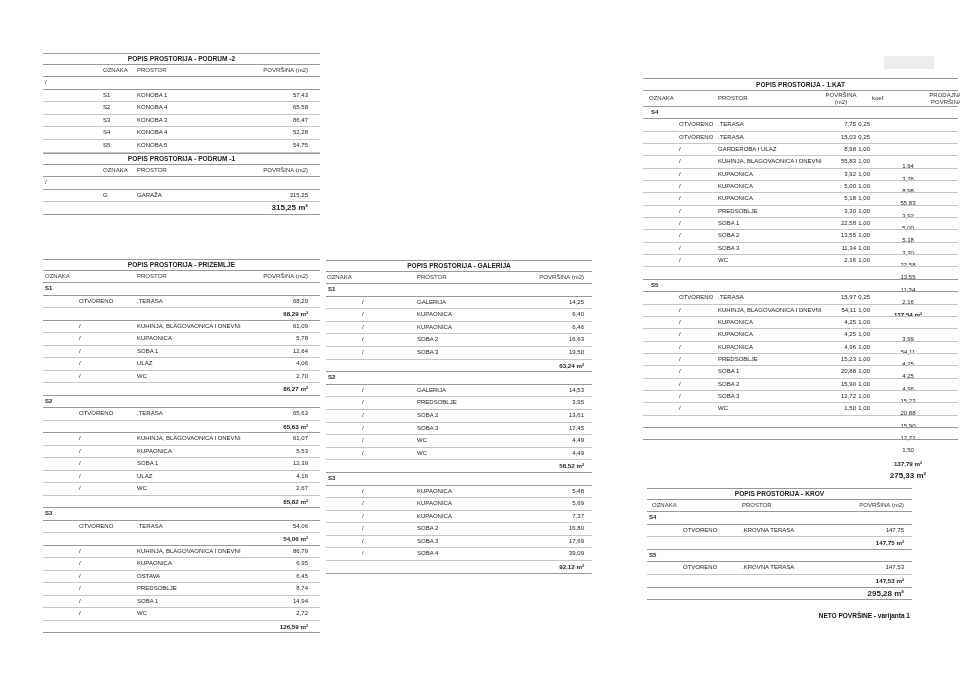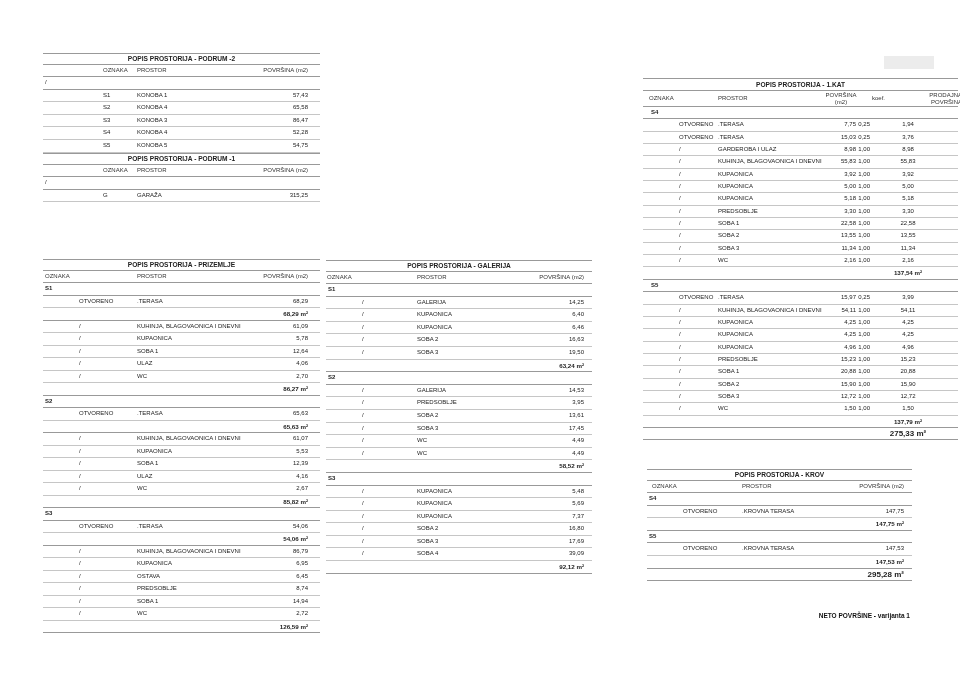--- a/index.html
+++ b/index.html
@@ -25,21 +25,21 @@
   .t-pod .c-a{left:60px;}
   .c-b{left:94px;}
   .t-gal .c-b{left:91px;}
   .t-kat .c-b{left:75px;}
   .t-krov .c-b{left:95px;}
   .c-v{right:12px;text-align:right;}
   .t-gal .c-v{right:8px;}
   .t-krov .c-v{right:8px;}
   .t-kat .c-v{right:102px;}
   .c-k{right:88px;text-align:right;}
-  .c-p{left:235px;width:60px;text-align:center;}
+  .c-p{left:235px;width:60px;text-align:center;margin-top:42px;}
   .row.sub .c-v,.row.sub .c-p{font-weight:bold;font-size:6.2px;}
   .row.total .c-v,.row.total .c-p{font-weight:bold;font-size:8px;}
   .c-ha{left:2px;}
   .t-pod .c-ha{left:60px;}
   .t-gal .c-ha{left:1px;}
   .t-krov .c-ha{left:5px;}
   .t-kat .c-ha{left:6px;}
   .c-hb{left:94px;}
   .t-gal .c-hb{left:91px;}
   .t-kat .c-hb{left:75px;}
@@ -53,21 +53,21 @@
   .c-hk{left:229px;}
   .c-hp1,.c-hp2{right:-4px;text-align:right;line-height:7px;}
   .c-hp1{top:1px;}
   .c-hp2{top:7.5px;}
   #tbl-podrum2{left:43px;top:53px;width:277px;--rh:11.6px;}
   #tbl-podrum1{left:43px;top:153px;width:277px;--rh:11.6px;}
   #tbl-prizemlje{left:43px;top:259px;width:277px;--rh:11.5px;}
   #tbl-galerija{left:326px;top:260px;width:266px;--rh:11.6px;}
   #tbl-kat1{left:643px;top:78px;width:315px;--rh:11.35px;}
   #tbl-kat1 .row.title{height:11px;line-height:11px;}
-  #tbl-krov{left:647px;top:469px;width:265px;--rh:11.6px;}
+  #tbl-krov{left:647px;top:488px;width:265px;--rh:11.6px;}
   .watermark{position:absolute;left:884px;top:56px;width:50px;height:13px;background:#ececec;}
   .footer{position:absolute;right:50px;top:612px;font-size:6.5px;font-weight:bold;color:#111;}
 </style>
 </head>
 <body>
 
 <div class="watermark"></div>
 
 <div id="tbl-podrum2" class="tbl t-l t-pod">
     <div class="row title">
@@ -117,20 +117,23 @@
       <span class="c c-hv">POVRŠINA (m2)</span>
     </div>
     <div class="row slash">
       <span class="c c-g">/</span>
     </div>
     <div class="row data">
       <span class="c c-a">G</span>
       <span class="c c-b">GARAŽA</span>
       <span class="c c-v">315,25</span>
     </div>
+    <div class="row total">
+      <span class="c c-v">315,25 m²</span>
+    </div>
   </div>
 <div id="tbl-prizemlje" class="tbl t-l t-priz">
     <div class="row title">
       <span class="c c-title">POPIS PROSTORIJA - PRIZEMLJE</span>
     </div>
     <div class="row hdr">
       <span class="c c-ha">OZNAKA</span>
       <span class="c c-hb">PROSTOR</span>
       <span class="c c-hv">POVRŠINA (m2)</span>
     </div>

